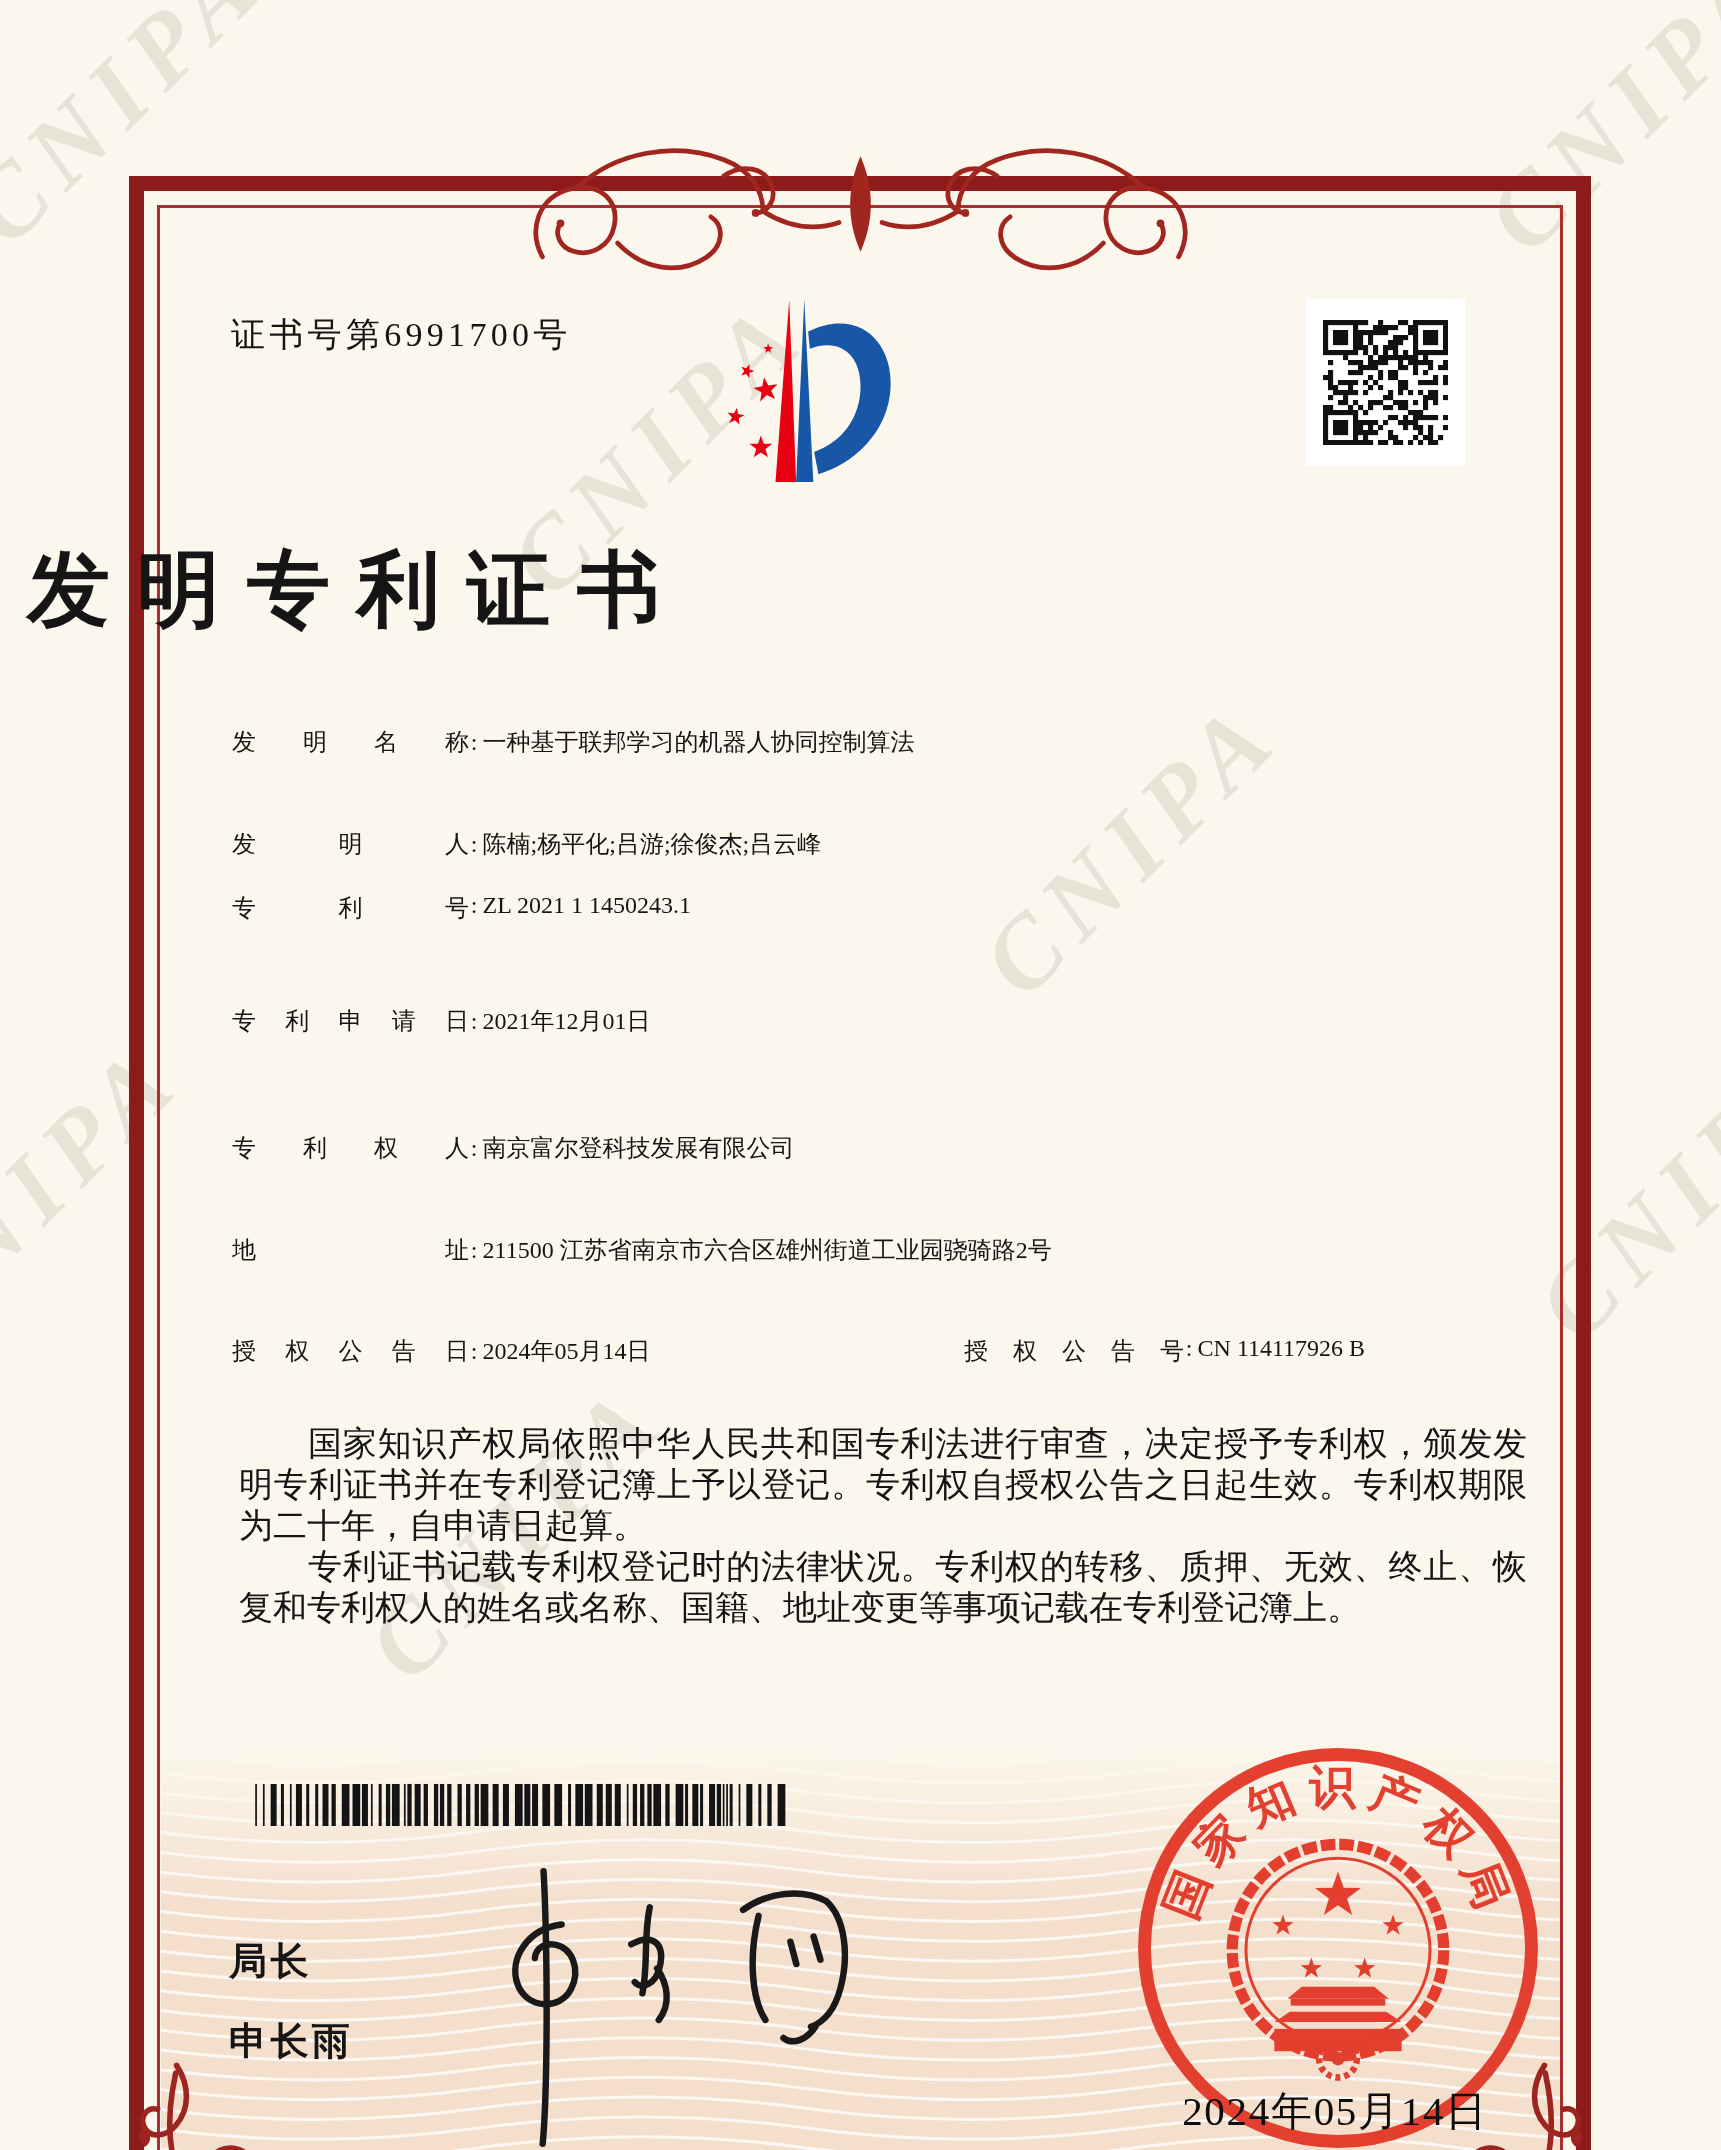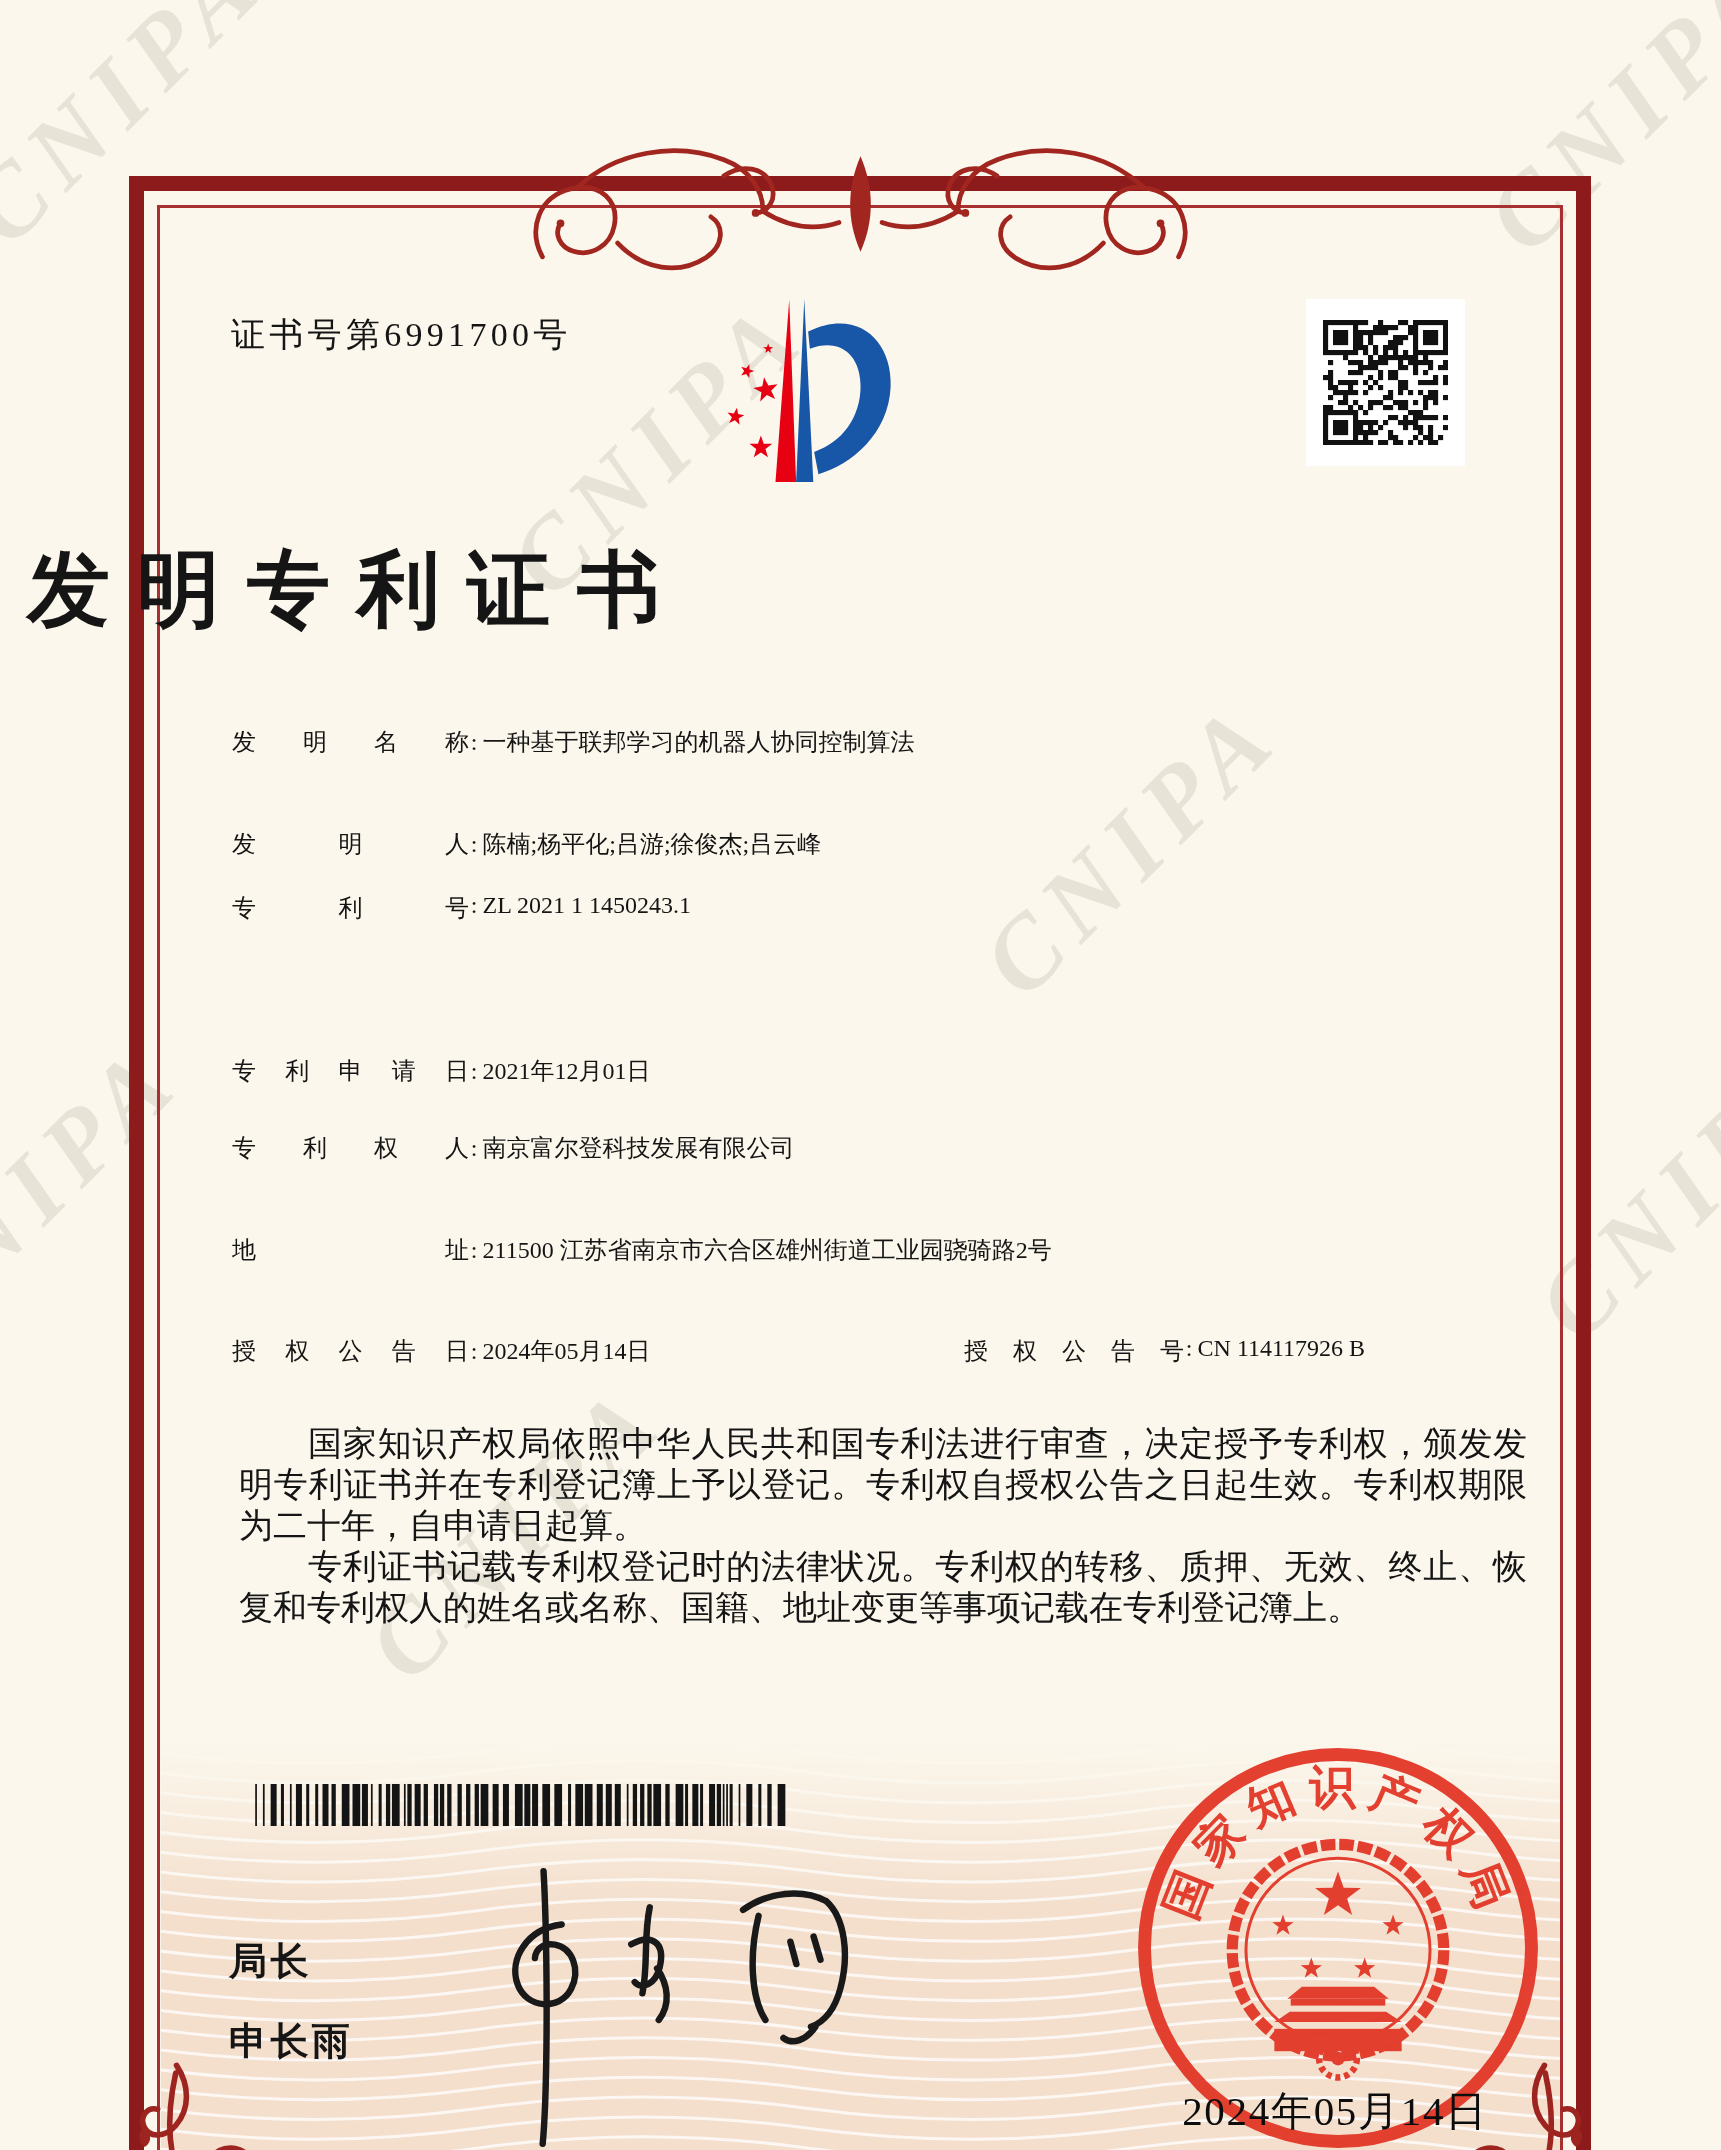--- a/index.html
+++ b/index.html
@@ -460,21 +460,21 @@
 
   <div class="frow" style="top:726px">
     <span class="fl">发明名称</span><span class="colon">:</span><span class="fv">一种基于联邦学习的机器人协同控制算法</span>
   </div>
   <div class="frow" style="top:828px">
     <span class="fl">发明人</span><span class="colon">:</span><span class="fv">陈楠;杨平化;吕游;徐俊杰;吕云峰</span>
   </div>
   <div class="frow" style="top:892px">
     <span class="fl">专利号</span><span class="colon">:</span><span class="fv">ZL 2021 1 1450243.1</span>
   </div>
-  <div class="frow" style="top:1055px">
+  <div class="frow" style="top:1005px">
     <span class="fl">专利申请日</span><span class="colon">:</span><span class="fv">2021年12月01日</span>
   </div>
   <div class="frow" style="top:1132px">
     <span class="fl">专利权人</span><span class="colon">:</span><span class="fv">南京富尔登科技发展有限公司</span>
   </div>
   <div class="frow" style="top:1234px">
     <span class="fl">地址</span><span class="colon">:</span><span class="fv">211500 江苏省南京市六合区雄州街道工业园骁骑路2号</span>
   </div>
   <div class="frow" style="top:1335px">
     <span class="fl">授权公告日</span><span class="colon">:</span><span class="fv">2024年05月14日</span>

